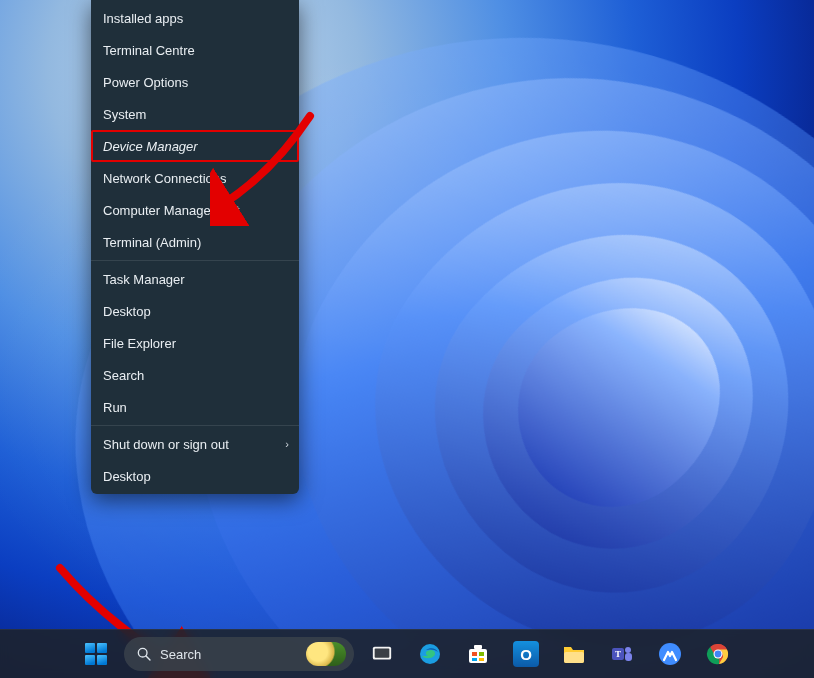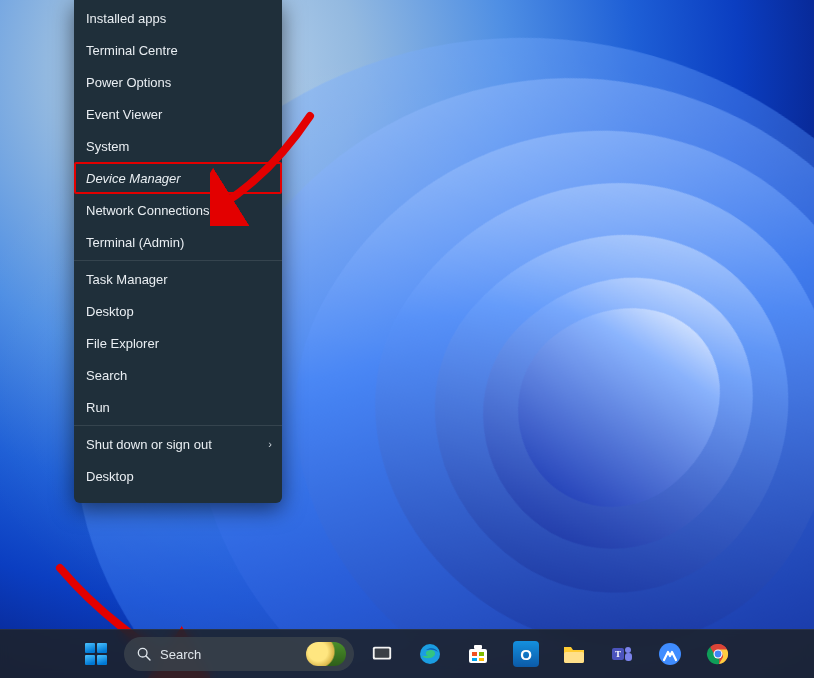--- a/index.html
+++ b/index.html
@@ -37,24 +37,24 @@
   .petal.p5  { left: 440px; top: 230px; width: 350px; height: 360px; transform: rotate(40deg);
                background: linear-gradient(150deg,#f2f8ff 0%,#6aa0fc 33%,#0d228f 100%); opacity:.70; }
   .petal.p6  { left: 490px; top: 270px; width: 260px; height: 280px; transform: rotate(46deg);
                background: linear-gradient(155deg,#ffffff 0%,#7cabfd 30%,#10269a 100%); opacity:.78; }
   .petal.p7  { left: 525px; top: 300px; width: 190px; height: 210px; transform: rotate(52deg);
                background: linear-gradient(160deg,#ffffff 0%,#8fb7fe 28%,#1632b0 100%); opacity:.85; }
 
   
   .context-menu {
     position: absolute;
-    left: 74px;
+    left: 91px;
     top: 0px;
     width: 208px;
-    padding: 2px 0 11px 0;
+    padding: 2px 0 2px 0;
     background: #1f2f3a;
     border-radius: 0 0 6px 6px;
     box-shadow: 0 6px 22px rgba(0,0,0,.55);
     color: #e9eef2;
     font-size: 13px;
     line-height: 1;
   }
   .menu-item {
     position: relative;
     display: flex;
@@ -174,30 +174,30 @@
     <div class="menu-item">
       <span>Installed apps</span>
     </div>
     <div class="menu-item">
       <span>Terminal Centre</span>
     </div>
     <div class="menu-item">
       <span>Power Options</span>
     </div>
     <div class="menu-item">
-      <span>Event Viewer</span>
-    </div>
-    <div class="menu-item">
       <span>System</span>
     </div>
     <div class="menu-item highlighted">
       <span>Device Manager</span>
     </div>
     <div class="menu-item">
       <span>Network Connections</span>
+    </div>
+    <div class="menu-item">
+      <span>Computer Management</span>
     </div>
     <div class="menu-item">
       <span>Terminal (Admin)</span>
     </div>
     <div class="menu-sep"></div>
     <div class="menu-item">
       <span>Task Manager</span>
     </div>
     <div class="menu-item">
       <span>Desktop</span>

